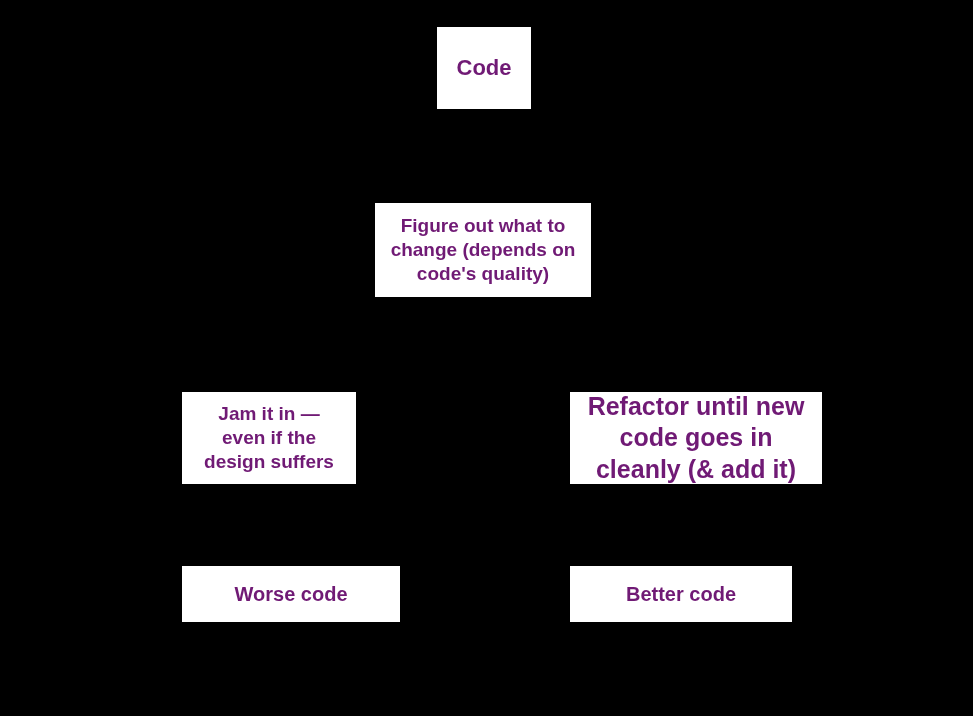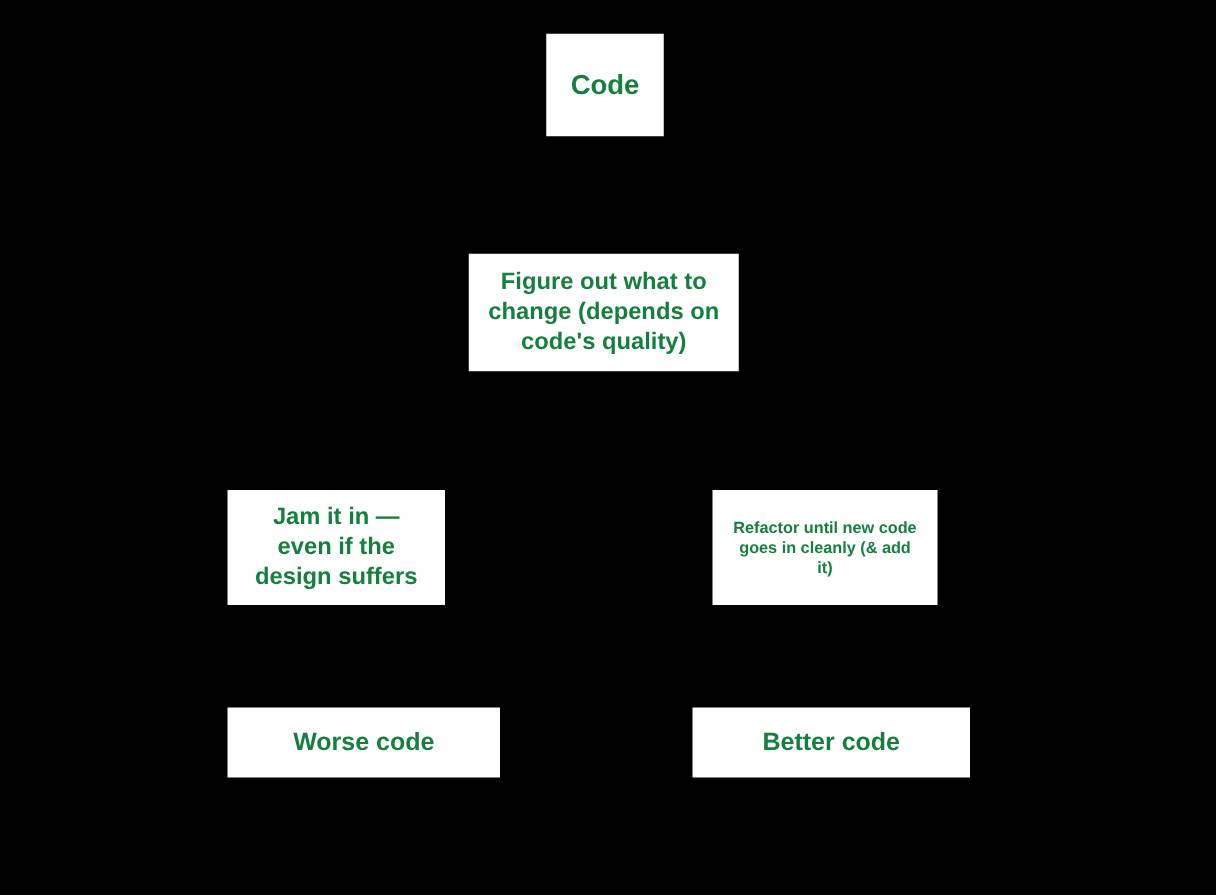--- a/index.html
+++ b/index.html
@@ -7,21 +7,21 @@
       background: #000;
       width: 973px;
       height: 716px;
       position: relative;
       font-family: Helvetica, Arial, sans-serif;
       overflow: hidden;
     }
     .node {
       position: absolute;
       background: #fff;
-      color: #15803d;
+      color: #701a75;
       font-weight: bold;
       text-align: center;
       display: flex;
       align-items: center;
       justify-content: center;
       line-height: 1.25;
       padding: 10px 14px;
     }
     .node-code {
       left: 437px; top: 27px;
@@ -33,30 +33,30 @@
       width: 216px; height: 94px;
       font-size: 19px;
     }
     .node-jam {
       left: 182px; top: 392px;
       width: 174px; height: 92px;
       font-size: 19px;
     }
     .node-refactor {
       left: 570px; top: 392px;
-      width: 180px; height: 92px;
-      font-size: 13px;
+      width: 252px; height: 92px;
+      font-size: 25px;
     }
     .node-worse {
       left: 182px; top: 566px;
       width: 218px; height: 56px;
       font-size: 20px;
     }
     .node-better {
-      left: 554px; top: 566px;
+      left: 570px; top: 566px;
       width: 222px; height: 56px;
       font-size: 20px;
     }
   </style>
 </head>
 <body>
 
 <div class="node node-code">
   <span>Code</span>
 </div>

